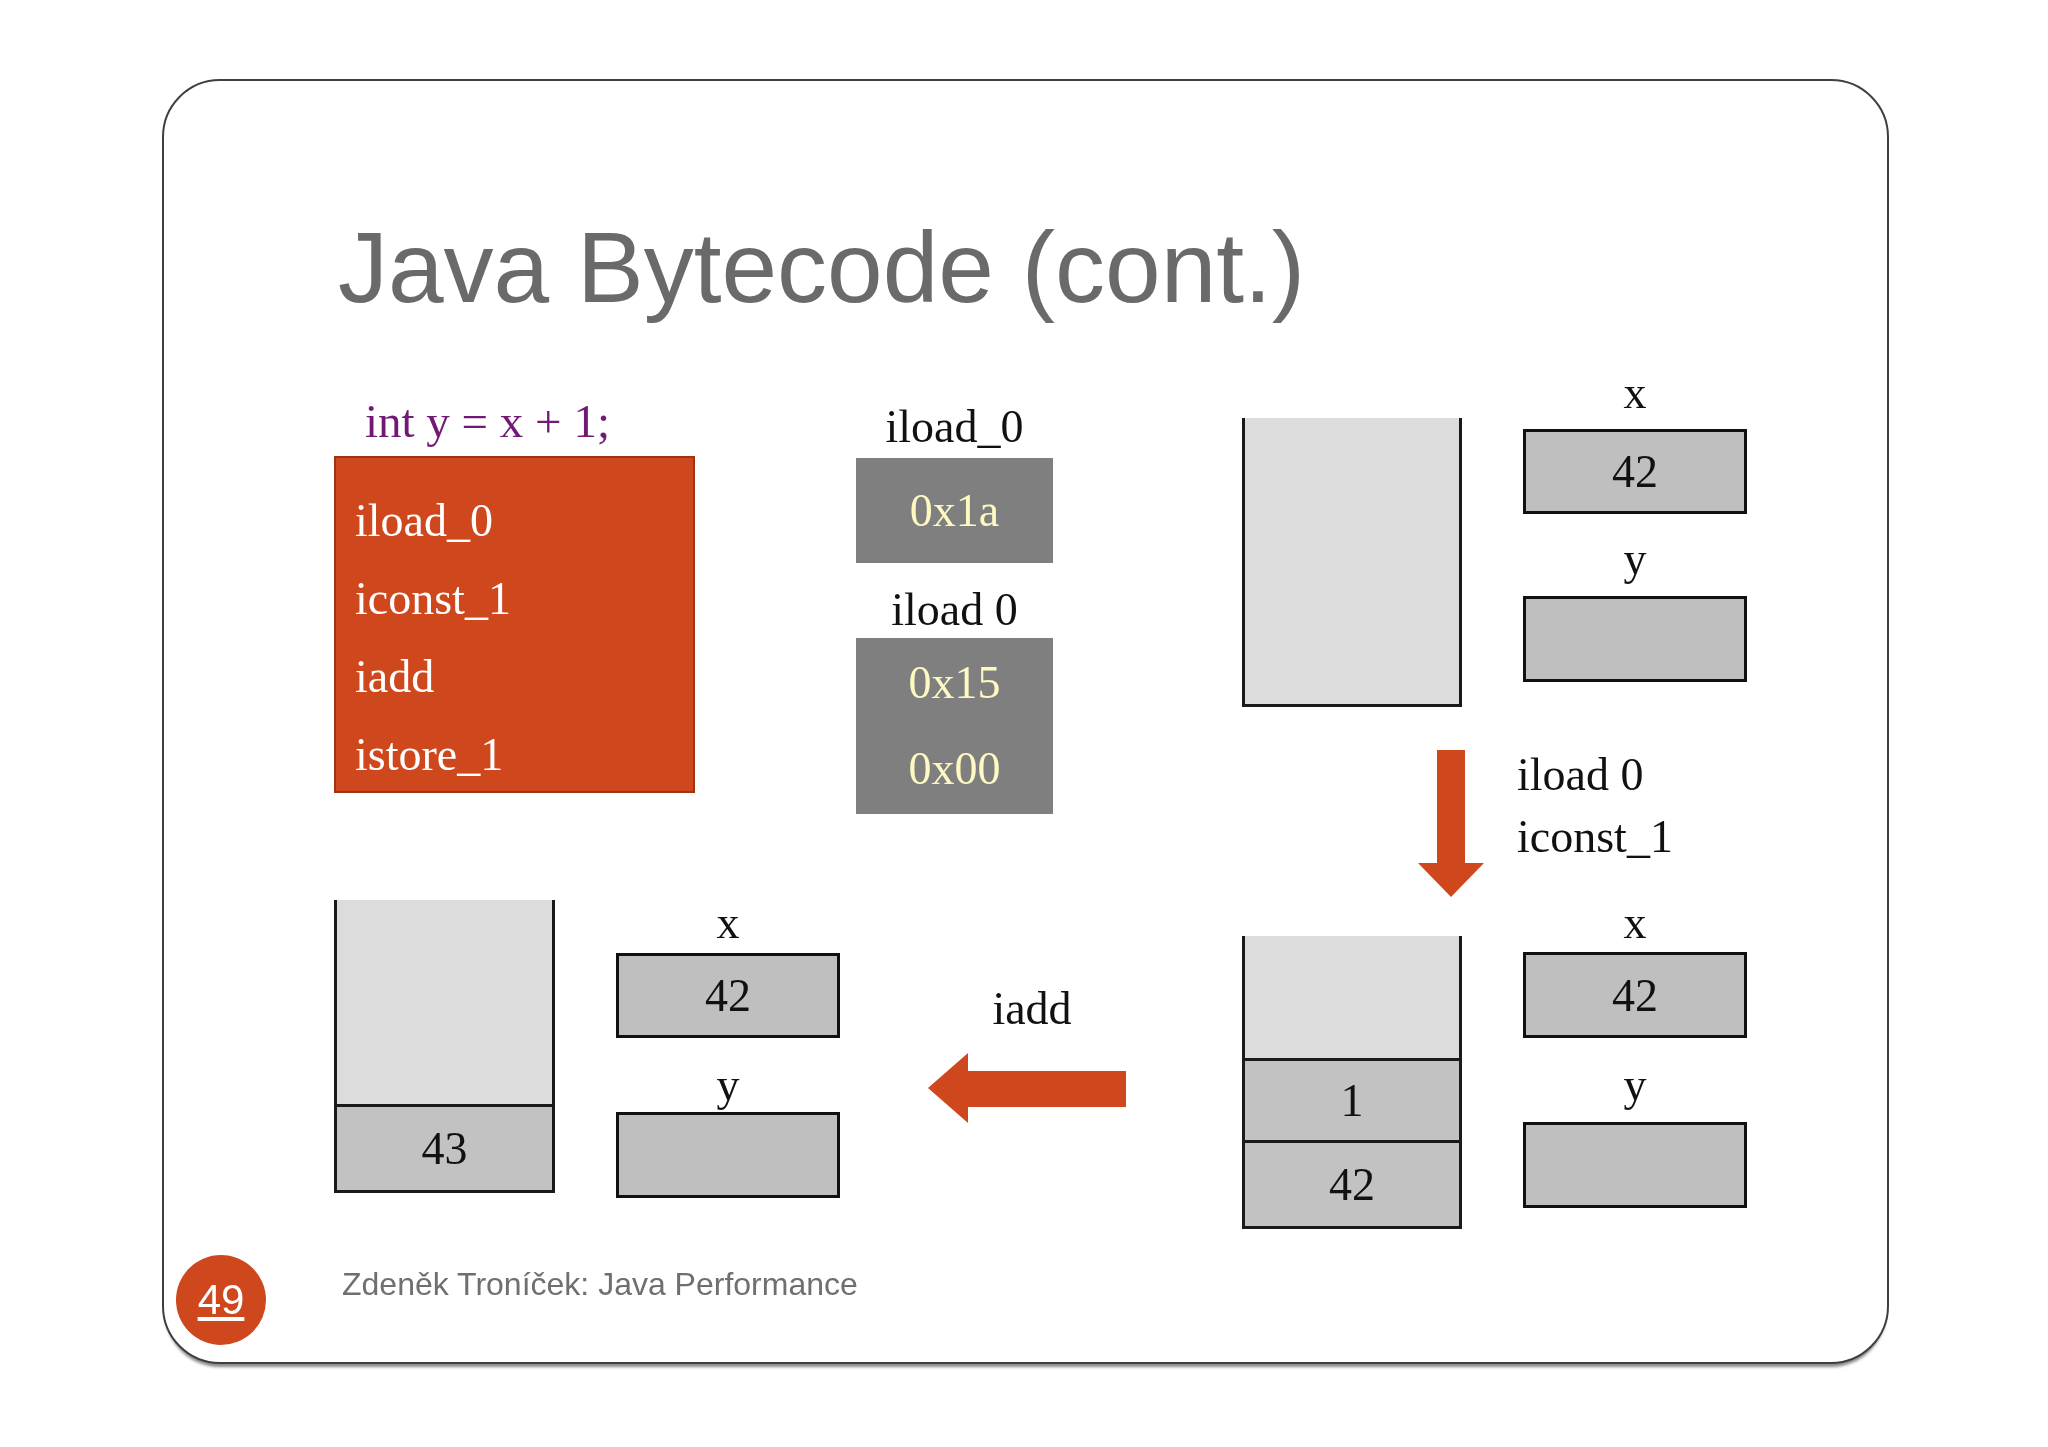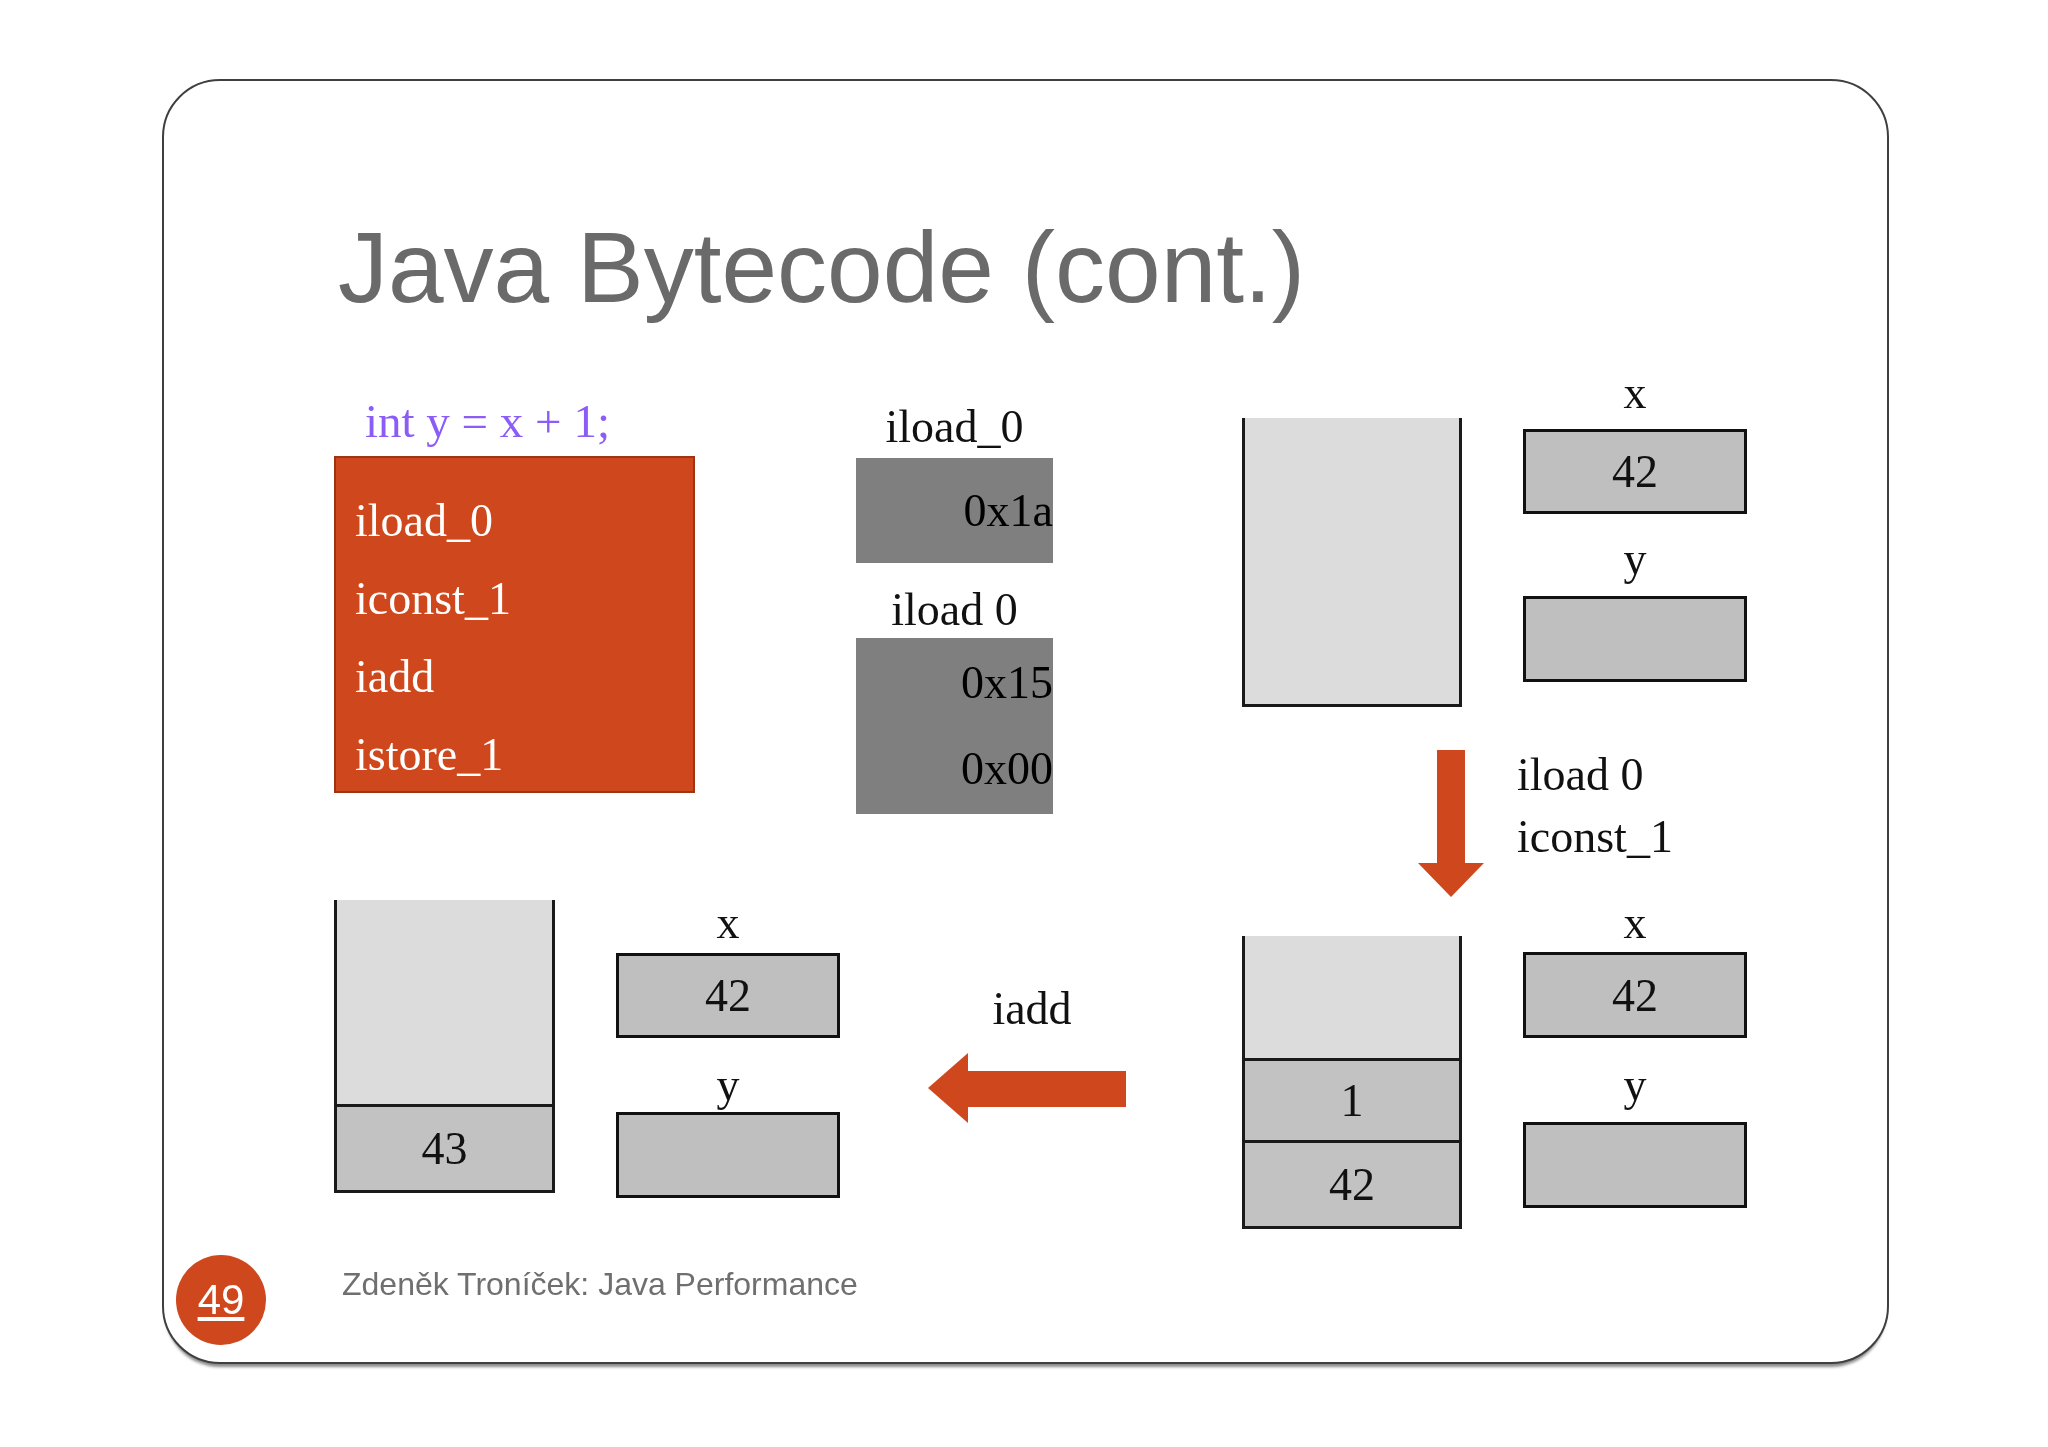--- a/index.html
+++ b/index.html
@@ -19,37 +19,37 @@
   .title{
     position:absolute; left:338px; top:212px; width:1100px;
     font-size:100px; line-height:110px; color:#6a6a6a; letter-spacing:0px;
     white-space:nowrap;
   }
 
   .serif{ font-family:"Liberation Serif", serif; }
 
   .code-label{
     position:absolute; left:365px; top:394px;
-    font-size:47px; color:#8b5cf6; white-space:nowrap;
+    font-size:47px; color:#701a75; white-space:nowrap;
   }
 
   .bytecode-box{
     position:absolute; left:334px; top:456px; width:361px; height:337px;
     background:var(--accent); border:2px solid #9e3412; box-sizing:border-box;
     padding:24px 0 0 19px; color:#fff;
   }
   .bytecode-box .code-line{ font-size:46px; line-height:78px; white-space:nowrap; }
 
   .mid-label{
     position:absolute; left:846px; width:217px; text-align:center;
     font-size:46px; color:#111; white-space:nowrap;
   }
   .byte-box{
     position:absolute; left:856px; width:197px; background:var(--bytegray);
-    color:#000000; display:flex; flex-direction:column; align-items:flex-end; justify-content:space-evenly;
+    color:#fef9c3; display:flex; flex-direction:column; align-items:center; justify-content:space-evenly;
   }
   .byte-box .byte{ font-size:46px; line-height:50px; }
   .byte-box.one{ top:458px; height:105px; }
   .byte-box.two{ top:638px; height:176px;gap:16px; }
 
   
   .stack{
     position:absolute; box-sizing:border-box;
     border-left:3px solid #1a1a1a; border-right:3px solid #1a1a1a; border-bottom:3px solid #1a1a1a;
     background:var(--stackempty);

